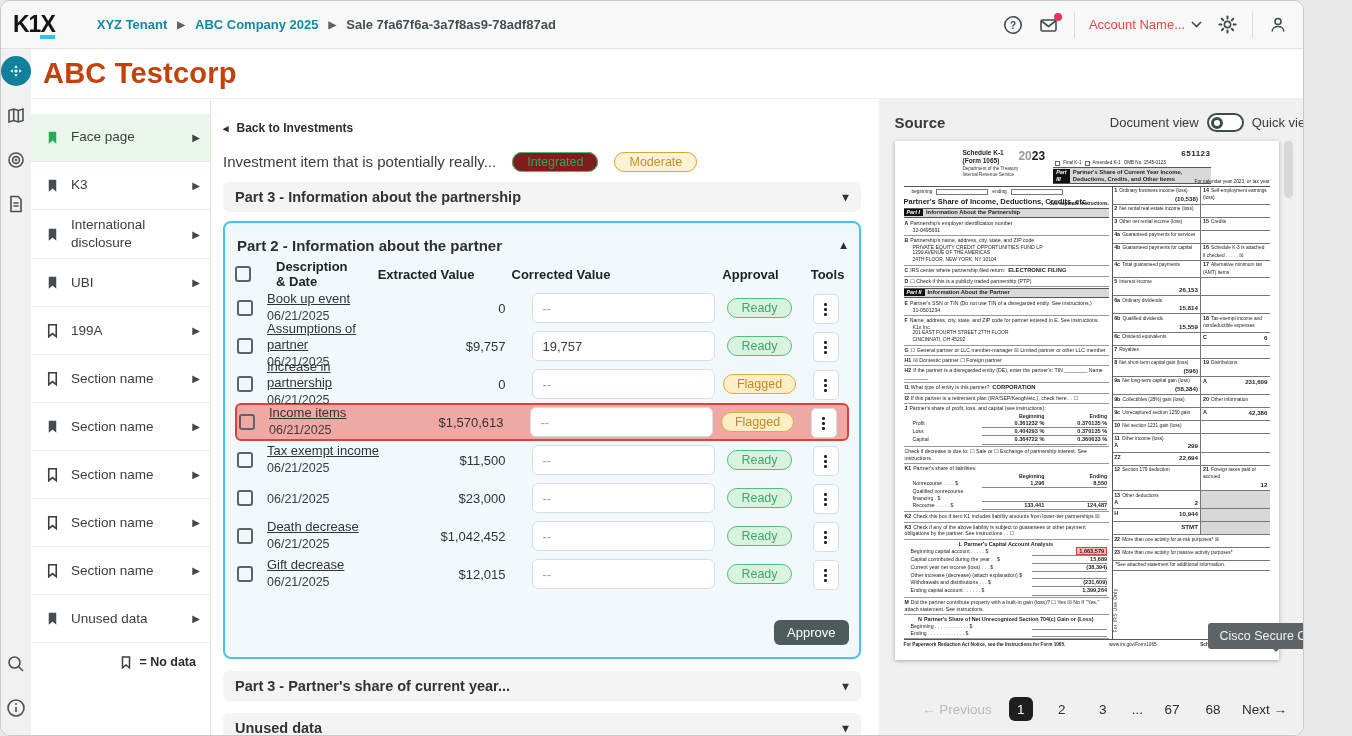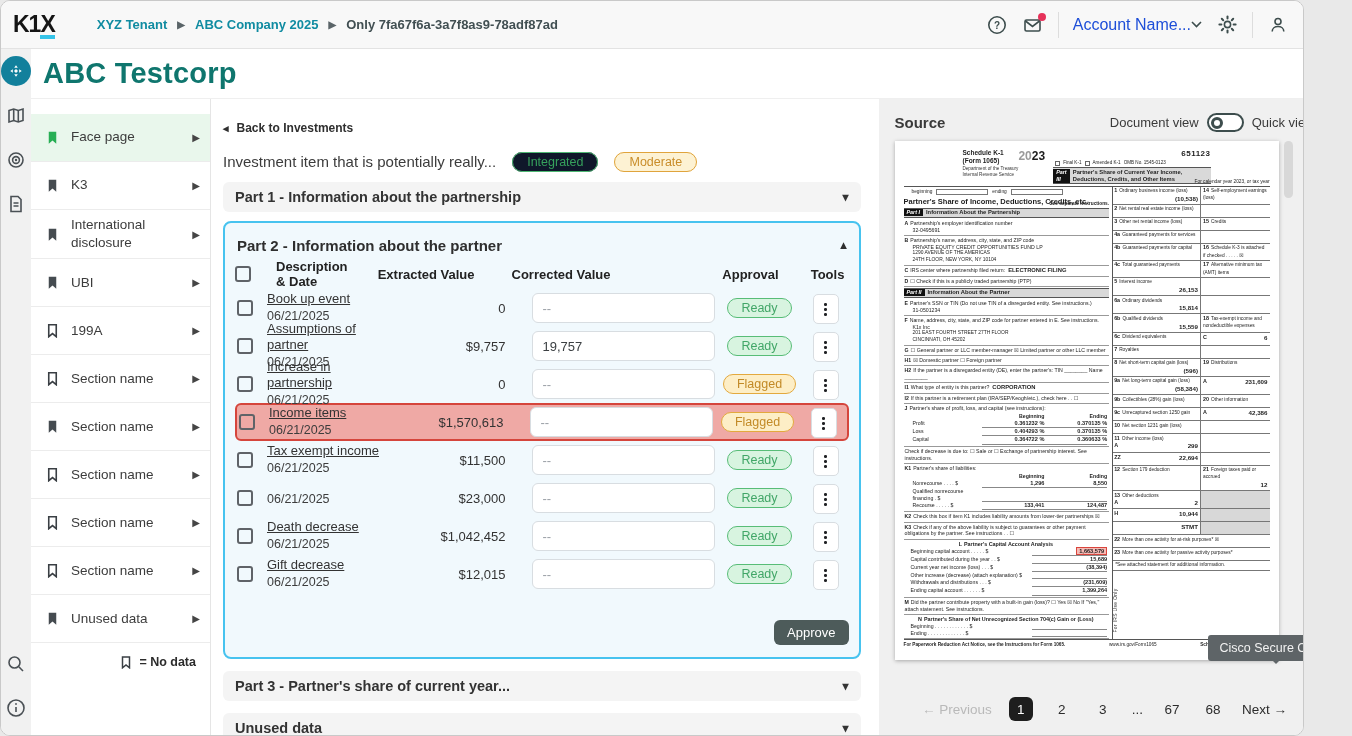--- a/index.html
+++ b/index.html
@@ -13,49 +13,49 @@
   .logo .x::after { content:''; position:absolute; left:0; right:0; bottom:-1px; height:4px; background:#35c3e8; }
   .breadcrumb { display:flex; align-items:center; gap:10px; margin-left:42px; font-size:13px; font-weight:700; }
   .crumb.link { color:#0f8ba1; cursor:pointer; }
   .crumb.current { color:#414f52; font-weight:600; }
   .bc-sep { color:#5a6468; font-size:10px; }
   .topbar-right { margin-left:auto; display:flex; align-items:center; gap:14px; }
   .tb-divider { width:1px; height:26px; background:#ddd; }
   .tb-icon { width:22px; height:22px; display:flex; align-items:center; justify-content:center; position:relative; cursor:pointer; }
   .tb-icon svg { stroke:#3d4d4d; fill:none; stroke-width:1.6; }
   .mail-dot { position:absolute; top:-1px; right:-2px; width:8px; height:8px; border-radius:50%; background:#e6325a; }
-  .account { display:flex; align-items:center; font-size:16px; color:#1d4ed8; cursor:pointer; }
+  .account { display:flex; align-items:center; gap:6px; font-size:13px; color:#ef4444; cursor:pointer; }
 
   
   .app-body { display:flex; height:687px; }
   .rail { width:40px; background:#f1f1f1; display:flex; flex-direction:column; align-items:center; padding:7px 0 14px; gap:20px; }
   .rail .appcircle { width:30px; height:30px; border-radius:50%; background:#12809c; display:flex; align-items:center; justify-content:center; }
   .rail-icon svg { stroke:#4a5055; fill:none; stroke-width:1.6; }
   .rail-spacer { margin-top:auto; }
   .col-right { flex:1; display:flex; flex-direction:column; }
   .titleband { height:50px; background:#fff; display:flex; align-items:center; padding-left:12px; border-bottom:1px solid #efefef; }
-  .page-title { font-size:29px; font-weight:700; color:#0f766e; letter-spacing:.2px; }
+  .page-title { font-size:29px; font-weight:700; color:#c2410c; letter-spacing:.2px; }
   .cols { flex:1; display:flex; min-height:0; }
 
   
   .sidebar { width:180px; background:#fff; border-right:1px solid #e5e5e5; padding-top:15px; display:flex; flex-direction:column; }
   .side-item { min-height:48px; display:flex; align-items:center; padding:6px 10px 6px 14px; border-bottom:1px solid #ececec; font-size:13.5px; color:#3c3c3c; cursor:pointer; gap:11px; }
   .side-item.active { background:#e9f7ec; }
   .side-item .lbl { flex:1; line-height:1.35; }
   .side-chevron { color:#454545; font-size:10px; }
   .side-legend { display:flex; align-items:center; justify-content:flex-end; gap:6px; padding:12px 14px; font-size:12.5px; font-weight:700; color:#2c2c2c; }
 
   
   .main { flex:1; background:#fff; padding:22px 18px 0 12px; position:relative; overflow:hidden; }
   .back-row { display:flex; align-items:center; gap:8px; font-size:12px; font-weight:700; color:#2f2f2f; cursor:pointer; }
   .back-arrow { font-size:11px; }
   .name-row { margin-top:17px; display:flex; align-items:center; }
   .inv-name { font-size:15px; color:#3c3c3c; }
   .badge { margin-left:16px; padding:2px 14px; border-radius:11px; font-size:12.5px; }
-  .badge.green { background:#0f172a; border:1px solid #4eb873; color:#36a15c; }
+  .badge.green { background:#7f1d1d; border:1px solid #4eb873; color:#36a15c; }
   .badge.yellow { background:#fdf2d3; border:1px solid #e0a43c; color:#c98d2a; }
   .part-bar { margin-top:12px; background:#f4f4f4; border-radius:6px; height:30px; display:flex; align-items:center; padding:0 12px; font-size:14.5px; font-weight:700; color:#333; cursor:pointer; }
   .part-bar .chev { margin-left:auto; font-size:12px; color:#333; }
 
   .part2 { margin-top:9px; border:2px solid #47c3ef; border-radius:8px; background:#f1f9fd; padding:8px 10px 12px; }
   .part2-head { display:flex; align-items:center; font-size:15px; font-weight:700; color:#2f2f2f; height:28px; padding:0 2px; cursor:pointer; }
   .part2-head .chev { margin-left:auto; font-size:12px; }
   .thead { display:flex; align-items:center; height:30px; font-size:13px; font-weight:700; color:#222;gap:11px; }
   .cb-cell { width:30px; display:flex; align-items:center; }
   .checkbox { width:16px; height:16px; border:2px solid #5f6368; border-radius:3px; cursor:pointer; background:transparent; }
@@ -81,21 +81,21 @@
 
   
   .source { width:452px; background:#f0f0f0; position:relative; padding:14px 16px 0; }
   .source-head { display:flex; align-items:center; }
   .source-title { font-size:15px; font-weight:700; color:#3a3a3a; }
   .view-ctl { margin-left:auto; display:flex; align-items:center; gap:8px; font-size:13px; color:#3a3a3a; }
   .toggle { width:37px; height:19px; border:2px solid #3d4d4d; border-radius:11px; position:relative; cursor:pointer; background:#fff; }
   .toggle .knob { position:absolute; left:2px; top:1.5px; width:12px; height:12px; border:3.4px solid #3d4d4d; border-radius:50%; background:#fff; }
   .docwrap { position:absolute; left:16px; top:42px; width:384px; height:519px; background:#fff; box-shadow:0 1px 4px rgba(0,0,0,.3); overflow:hidden; }
   .scrollthumb { position:absolute; left:405px; top:42px; width:9px; height:57px; border-radius:5px; background:#d8d8d8; cursor:pointer; }
-  .tooltip { position:absolute; top:536px; left:329px; background:#5e6467; color:#f2f2f2; font-size:12.5px; padding:6px 12px; border-radius:3px; white-space:nowrap; }
+  .tooltip { position:absolute; top:524px; left:329px; background:#5e6467; color:#f2f2f2; font-size:12.5px; padding:6px 12px; border-radius:3px; white-space:nowrap; }
   .tooltip::after { content:''; position:absolute; left:62px; bottom:-9px; border:6px solid transparent; border-top-color:#5e6467; }
   .pager { position:absolute; left:0; right:0; bottom:15px; display:flex; align-items:center; justify-content:center; gap:17px; font-size:13.5px; color:#2c2c2c; }
   .pager .prev { color:#b9b9b9; cursor:pointer; }
   .pager .next { cursor:pointer; }
   .pgbtn { min-width:24px; height:24px; border-radius:6px; display:flex; align-items:center; justify-content:center; cursor:pointer; }
   .pgbtn.active { background:#1e1e1e; color:#fff; }
   .pg-ellipsis { color:#2c2c2c; }
 
   
   .k1 { position:relative; width:100%; height:100%; padding:8px 9px 2px; font-size:5.2px; line-height:1.3; color:#1d1d1d; }
@@ -158,21 +158,21 @@
   <div class="topbar">
     <div class="logo">
       <span>K1</span>
         <span class="x">X</span>
     </div>
     <div class="breadcrumb" id="breadcrumb">
         <span class="crumb link">XYZ Tenant</span>
         <span class="bc-sep">▶</span>
         <span class="crumb link">ABC Company 2025</span>
         <span class="bc-sep">▶</span>
-        <span class="crumb current">Only 7fa67f6a-3a7f8as9-78adf87ad</span>
+        <span class="crumb current">Sale 7fa67f6a-3a7f8as9-78adf87ad</span>
       </div>
     <div class="topbar-right">
       <span class="tb-icon">
         <svg width="20" height="20" viewBox="0 0 20 20">
             <circle cx="10" cy="10" r="8.2"></circle>
             <text x="10" y="13.8" text-anchor="middle" font-size="10" font-weight="bold" fill="#3d4d4d" stroke="none">?</text>
           </svg>
       </span>
       <span class="tb-icon">
         <svg width="21" height="20" viewBox="0 0 21 20">
@@ -362,21 +362,21 @@
             <span class="back-arrow">◂</span>
             <span>Back to Investments</span>
           </div>
 
           <div class="name-row">
             <span class="inv-name">Investment item that is potentially really...</span>
             <span id="badges"><span class="badge green">Integrated</span><span class="badge yellow">Moderate</span></span>
           </div>
 
           <div class="part-bar">
-            <span>Part 1 - Information about the partnership</span>
+            <span>Part 3 - Information about the partnership</span>
             <span class="chev">▾</span>
           </div>
 
           <div class="part2">
             <div class="part2-head">
               <span>Part 2 - Information about the partner</span>
               <span class="chev">▴</span>
             </div>
             <div class="thead">
               <span class="cb-cell">

